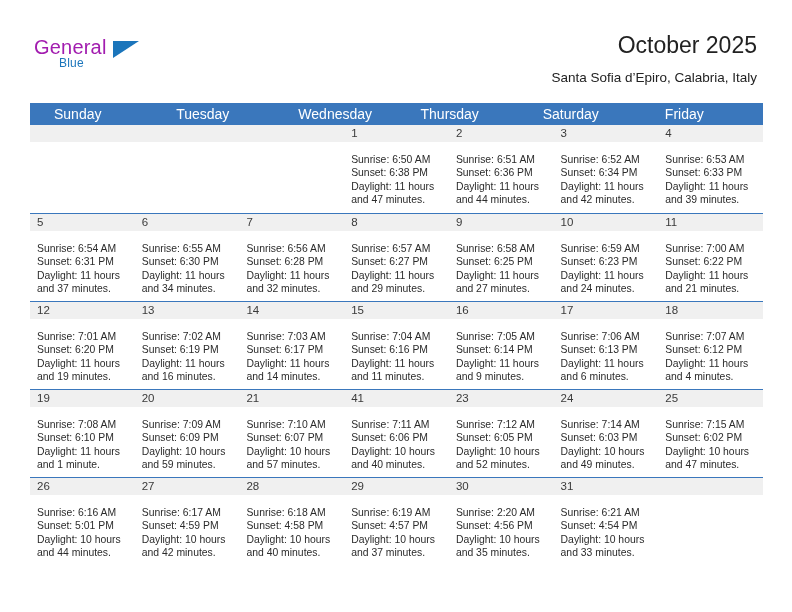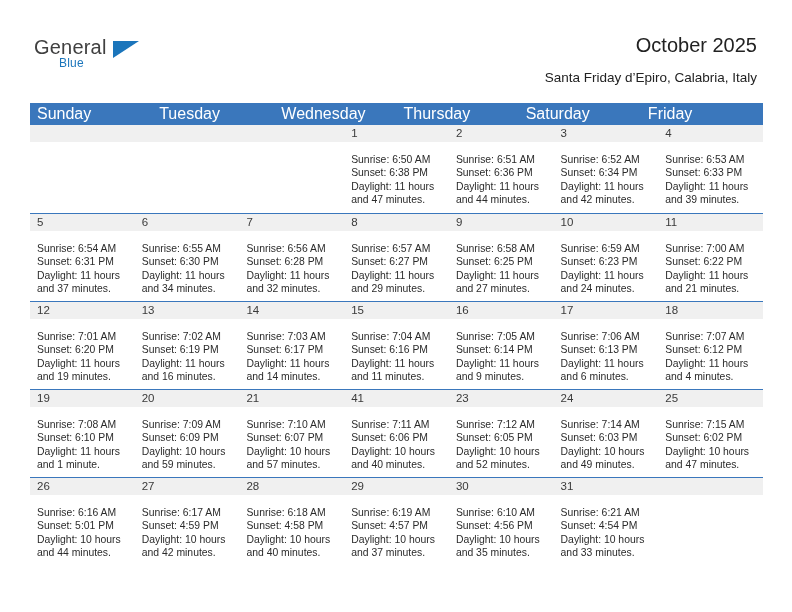--- a/index.html
+++ b/index.html
@@ -35,21 +35,21 @@
     top: 36px;
     width: 120px;
     height: 46px;
   }
   .logo-general {
     position: absolute;
     left: 0;
     top: 0;
     font-size: 20px;
     letter-spacing: 0.2px;
-    color: #404040;
+    color: #a21caf;
     font-family: "Liberation Sans", sans-serif;
   }
   .logo-blue {
     position: absolute;
     left: 25px;
     top: 20px;
     font-size: 12px;
     letter-spacing: 0.2px;
     color: #1b75bb;
     font-family: "Liberation Sans", sans-serif;
@@ -64,21 +64,21 @@
     border-bottom: 17px solid transparent;
   }
 
   .title-block {
     position: absolute;
     right: 35px;
     top: 30px;
     text-align: right;
   }
   .cal-title {
-    font-size: 20px;
+    font-size: 23px;
     color: #222222;
     line-height: 30px;
     white-space: nowrap;
   }
   .cal-subtitle {
     font-size: 13.5px;
     color: #222222;
     line-height: 18px;
     margin-top: 9px;
     white-space: nowrap;
@@ -91,24 +91,24 @@
     top: 103px;
     width: 733px;
   }
   .weekdays {
     display: flex;
     background: #3a77bc;
     height: 22px;
   }
   .weekday {
     flex: 1 1 0;
-    font-size: 16px;
+    font-size: 14px;
     color: #ffffff;
     line-height: 22px;
-    padding-left: 7px;
+    padding-left: 24px;
     box-sizing: border-box;
     overflow: hidden;
     white-space: nowrap;
   }
 
   .week {
     display: flex;
     border-top: 1px solid #3a77bc;
     height: 88px;
     box-sizing: border-box;
@@ -153,21 +153,21 @@
 
   <div class="top">
     <div class="logo">
       <span class="logo-general">General</span>
       <span class="logo-tri"></span>
       <span class="logo-blue">Blue</span>
     </div>
 
     <div class="title-block">
       <div class="cal-title">October 2025</div>
-      <div class="cal-subtitle">Santa Friday d’Epiro, Calabria, Italy</div>
+      <div class="cal-subtitle">Santa Sofia d’Epiro, Calabria, Italy</div>
     </div>
   </div>
 
   <div class="cal">
     <div class="weekdays">
       <div class="weekday">Sunday</div>
       <div class="weekday">Tuesday</div>
       <div class="weekday">Wednesday</div>
       <div class="weekday">Thursday</div>
       <div class="weekday">Saturday</div>
@@ -518,21 +518,21 @@
               <div>Sunset: 4:57 PM</div>
               <div>Daylight: 10 hours</div>
               <div>and 37 minutes.</div>
             </div>
           </div>
           <div class="daycell">
             <div class="daynum-band">
               <div class="daynum">30</div>
             </div>
             <div class="info">
-              <div>Sunrise: 6:10 AM</div>
+              <div>Sunrise: 2:20 AM</div>
               <div>Sunset: 4:56 PM</div>
               <div>Daylight: 10 hours</div>
               <div>and 35 minutes.</div>
             </div>
           </div>
           <div class="daycell">
             <div class="daynum-band">
               <div class="daynum">31</div>
             </div>
             <div class="info">

